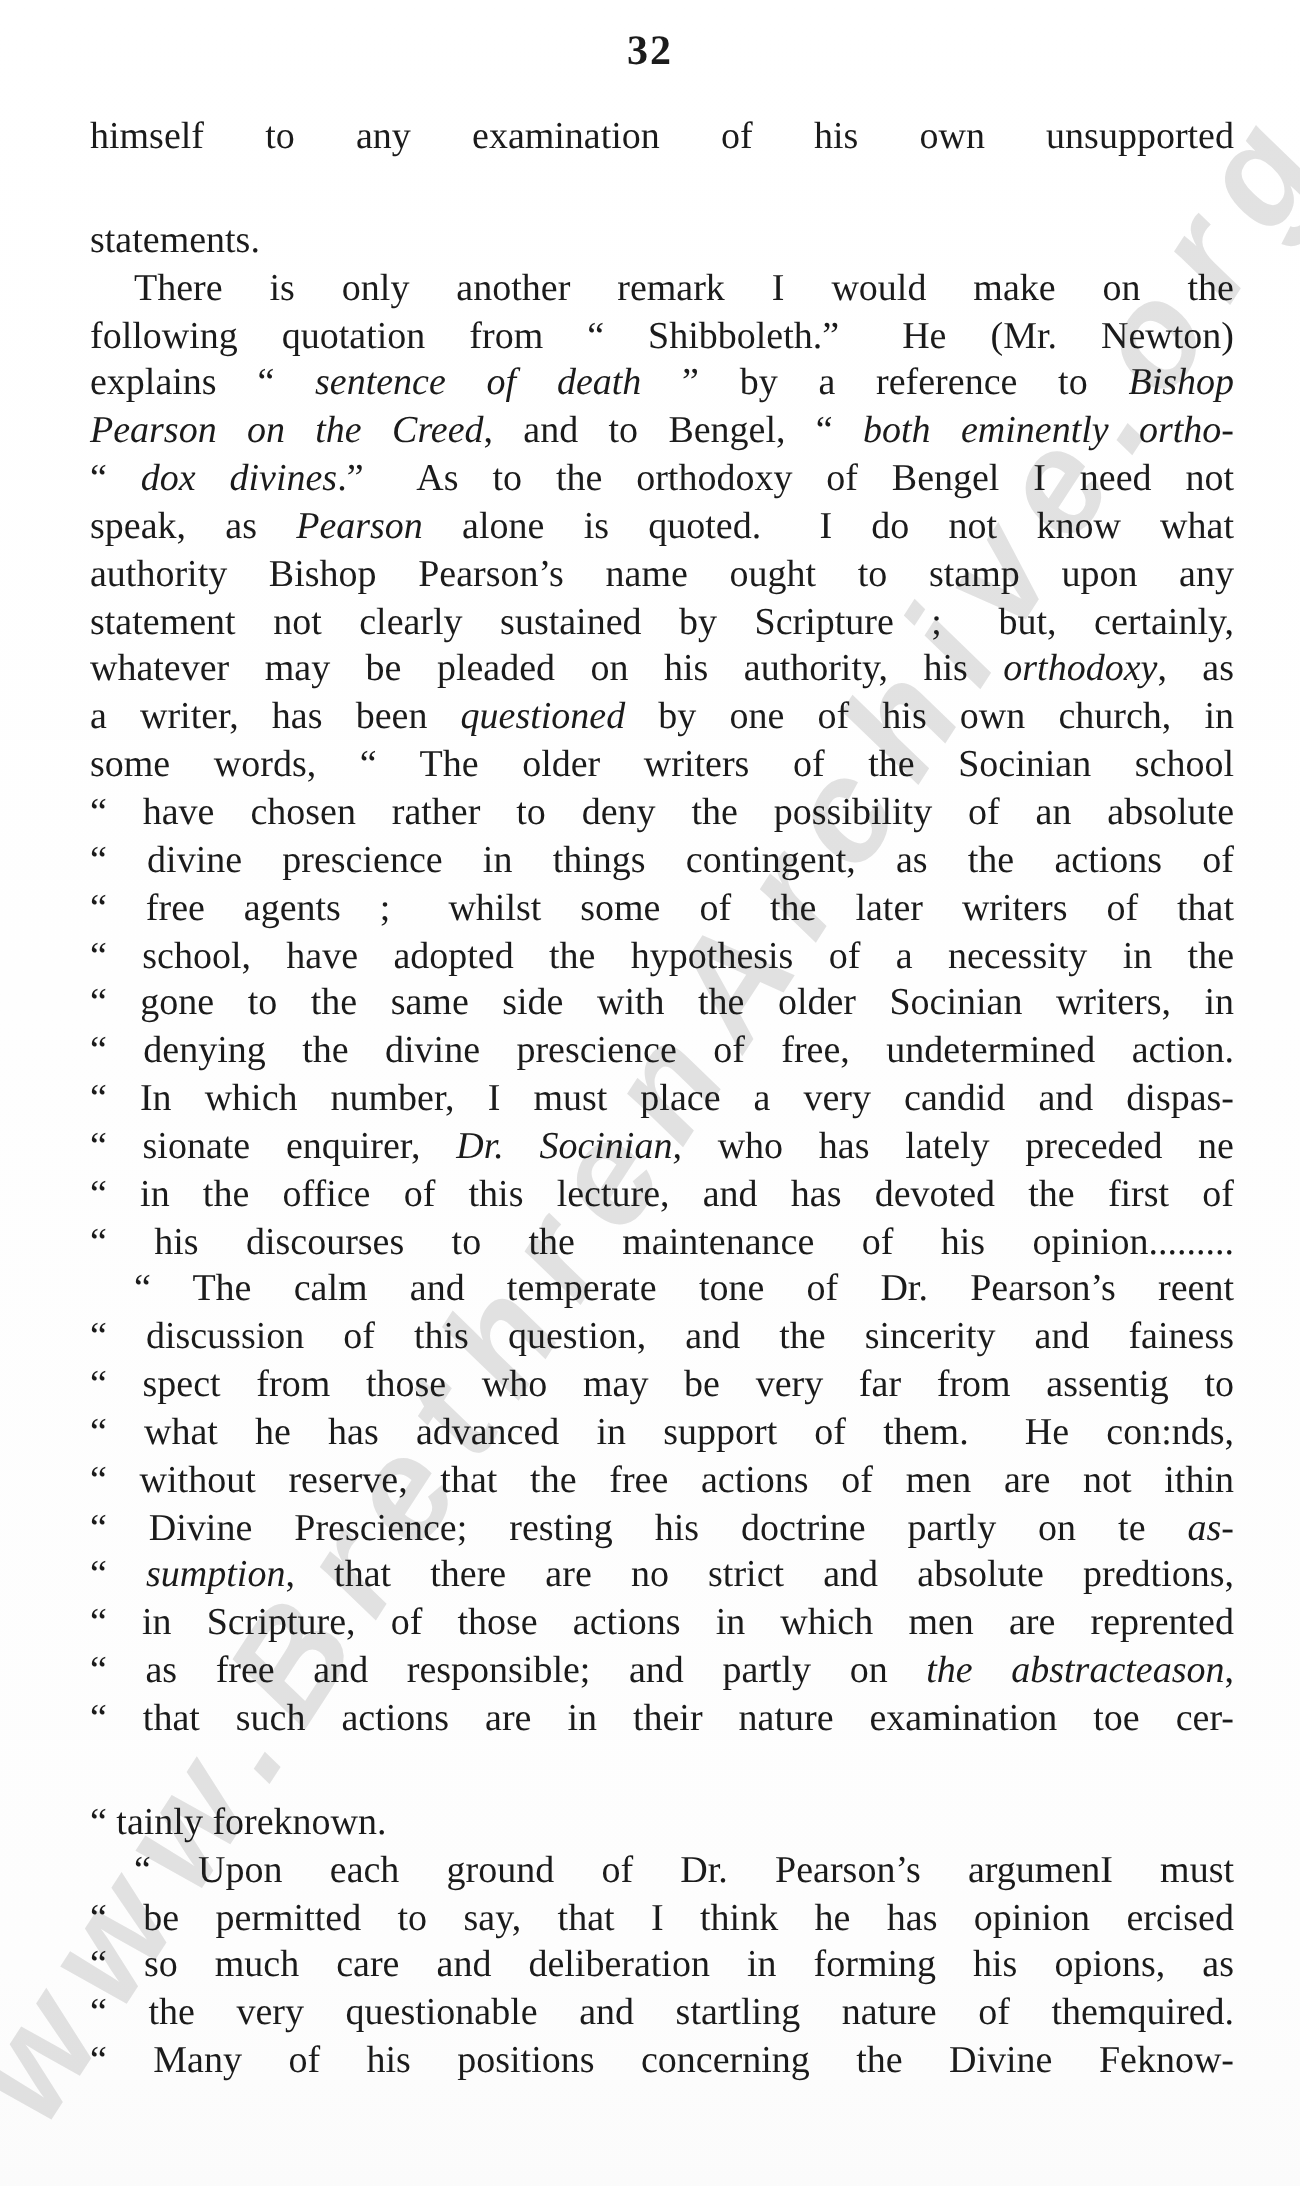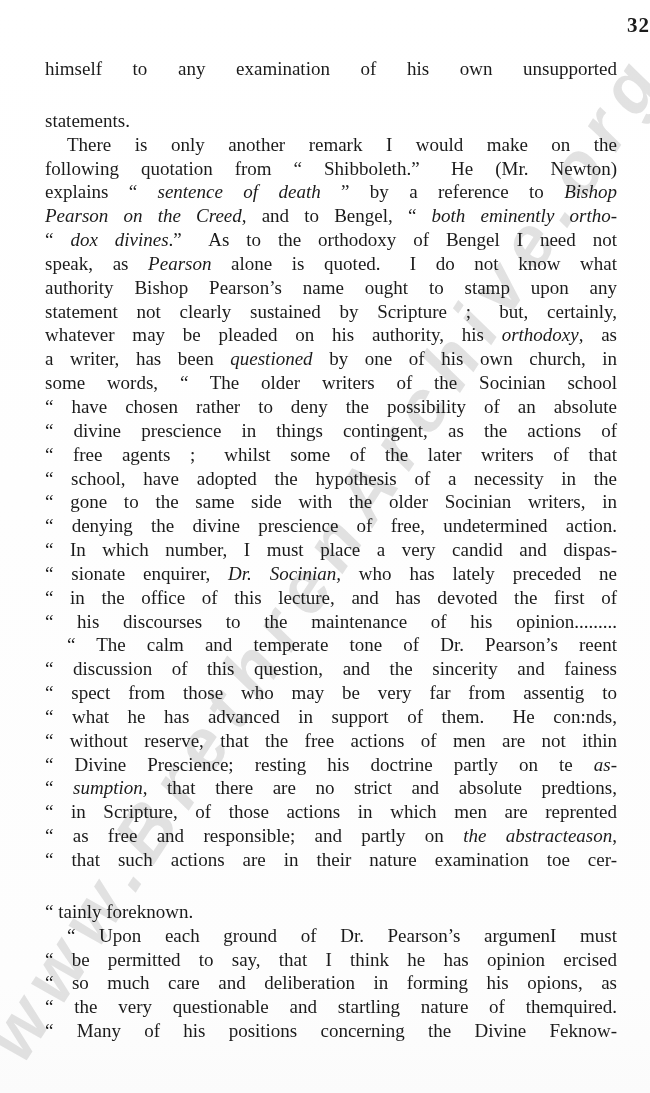--- a/index.html
+++ b/index.html
@@ -18,21 +18,21 @@
   .scan-page {
     position: absolute;
     inset: 0;
     background: linear-gradient(180deg, #ffffff 0%, #fdfdfd 90%, #fbfbfb 100%);
   }
   .page-number {
     position: absolute;
     top: 13px;
     left: 0;
     right: 0;
-    text-align: right;
+    text-align: center;
     font-size: 21px;
     font-weight: bold;
     letter-spacing: 1px;
     z-index: 2;
   }
   .watermark {
     position: absolute;
     left: 50%;
     top: 555px;
     transform: translate(-50%, -50%) rotate(-57deg);

